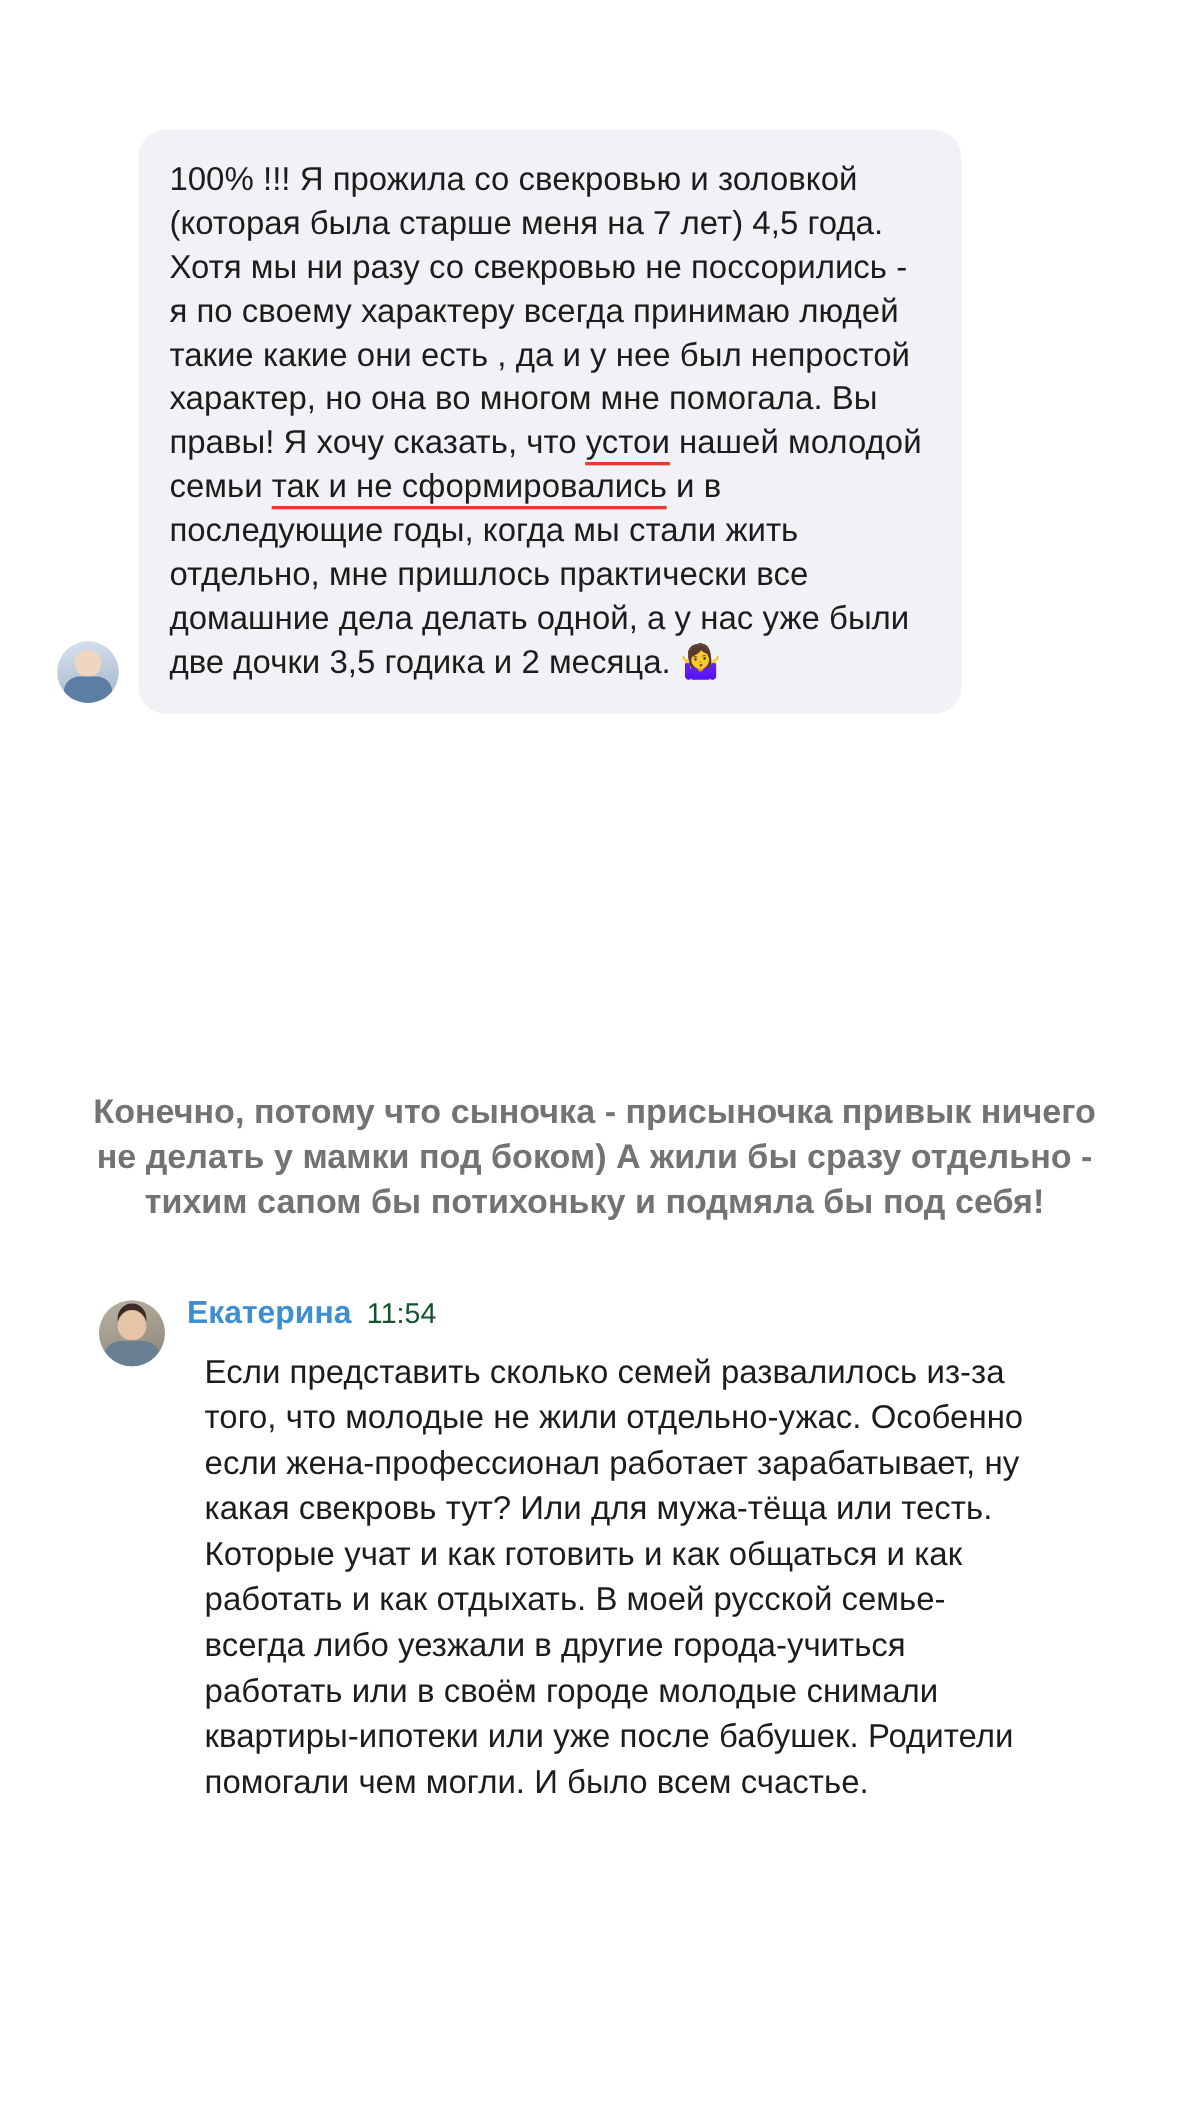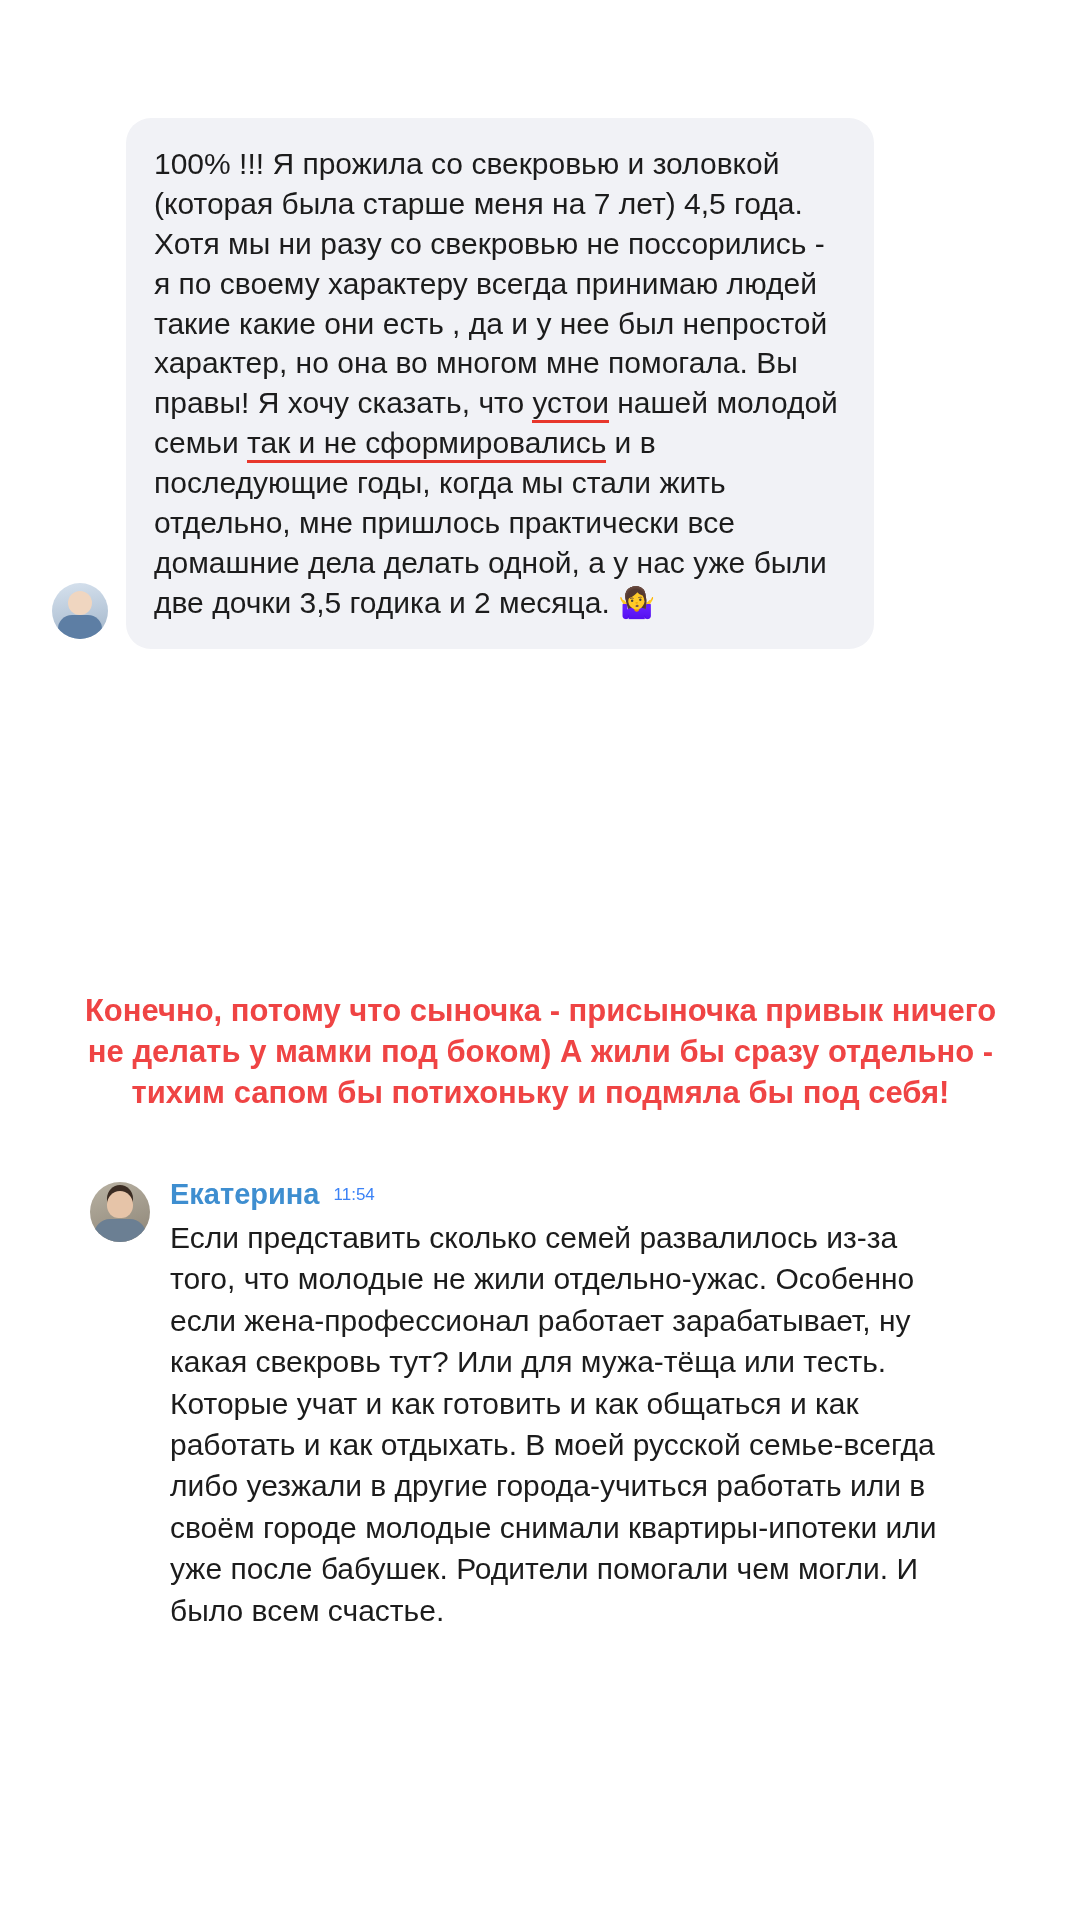--- a/index.html
+++ b/index.html
@@ -86,21 +86,21 @@
   
   .bold-reply {
     position: absolute;
     left: 0;
     top: 990px;
     width: 1081px;
     text-align: center;
     font-size: 31px;
     font-weight: bold;
     line-height: 1.33;
-    color: #ef4444;
+    color: #737373;
     padding: 0 72px;
     box-sizing: border-box;
   }
 
   
   .msg-named {
     position: absolute;
     left: 0;
     top: 1178px;
     width: 1081px;
@@ -140,29 +140,29 @@
     align-items: center;
     gap: 14px;
     margin-bottom: 6px;
   }
   .sender-name {
     font-size: 29px;
     font-weight: bold;
     color: #3e8ed0;
   }
   .timestamp {
-    font-size: 17px;
-    color: #3b82f6;
+    font-size: 26px;
+    color: #14532d;
   }
   .named-text {
     font-size: 30px;
     line-height: 1.38;
     color: #1c1c1c;
   }
-  .named-text p { margin: 0; }
+  .named-text p { margin: 16px; }
 </style>
 </head>
 <body>
 
 <div class="screen">
 
   <div class="msg-bubble-row">
     <div class="avatar avatar-1"></div>
     <div class="bubble">
       <p><span>100% !!! Я прожила со свекровью и золовкой (которая была старше меня на 7 лет) 4,5 года. Хотя мы ни разу со свекровью не поссорились - я по своему характеру всегда принимаю людей такие какие они есть , да  и у нее был непростой характер, но она во многом мне помогала. Вы правы! Я хочу сказать, что </span><span class="u-red">устои</span><span> нашей молодой семьи </span><span class="u-red">так и не сформировались</span><span> и в последующие годы, когда мы стали жить отдельно, мне пришлось практически все домашние дела делать одной, а у нас уже были две дочки 3,5 годика и 2 месяца. </span><span class="emoji">🤷‍♀️</span></p>

